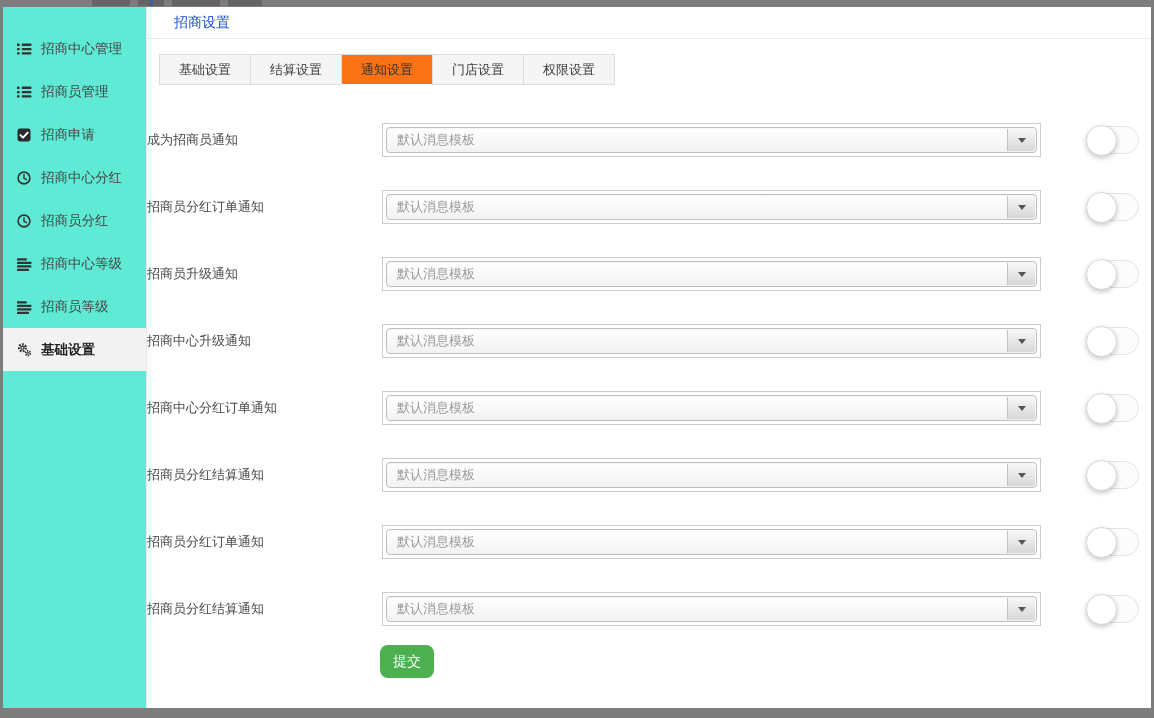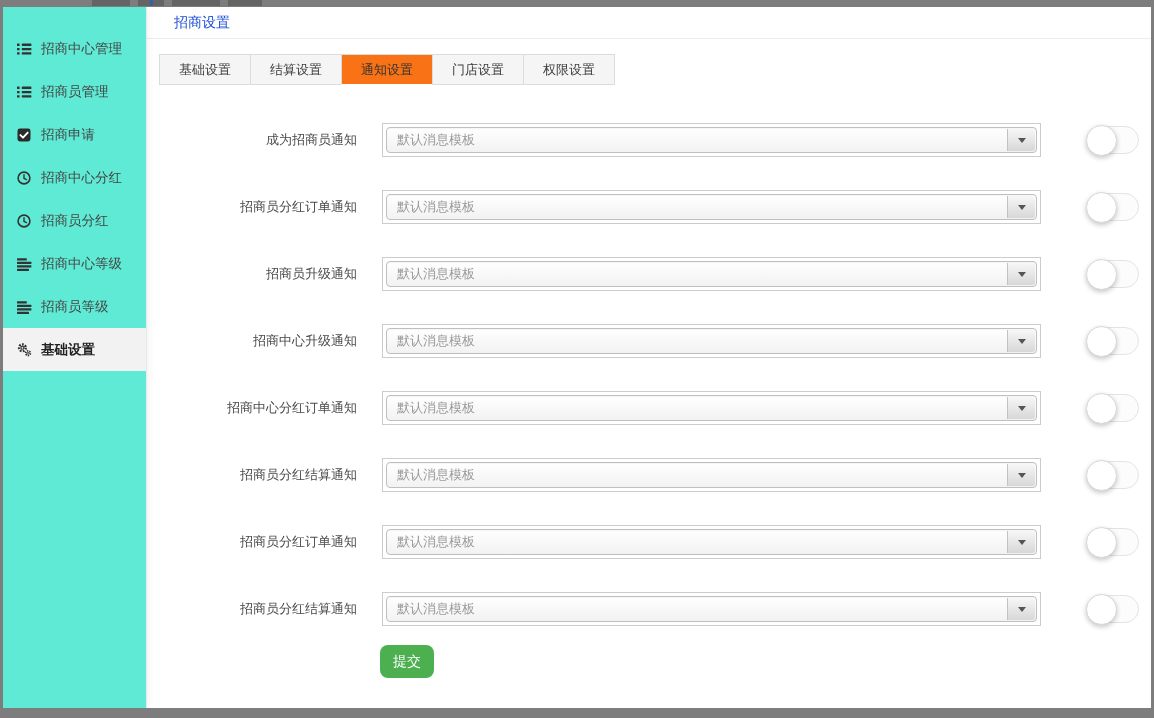--- a/index.html
+++ b/index.html
@@ -88,21 +88,21 @@
 
   .form { margin-top:38px; }
   .form-row {
     display:flex; align-items:center;
     height:34px;
     margin-bottom:33px;
   }
   .form-row:last-child { margin-bottom:0; }
   .row-label {
     width:210px; flex:none;
-    text-align:right;
+    text-align:left;
     font-size:13px; color:#4a4a4a;
     white-space:nowrap;
   }
   .select-wrap {
     margin-left:25px;
     width:659px; height:34px; flex:none;
     border:1px solid #cccccc;
     background:#ffffff;
     padding:3px;
   }

